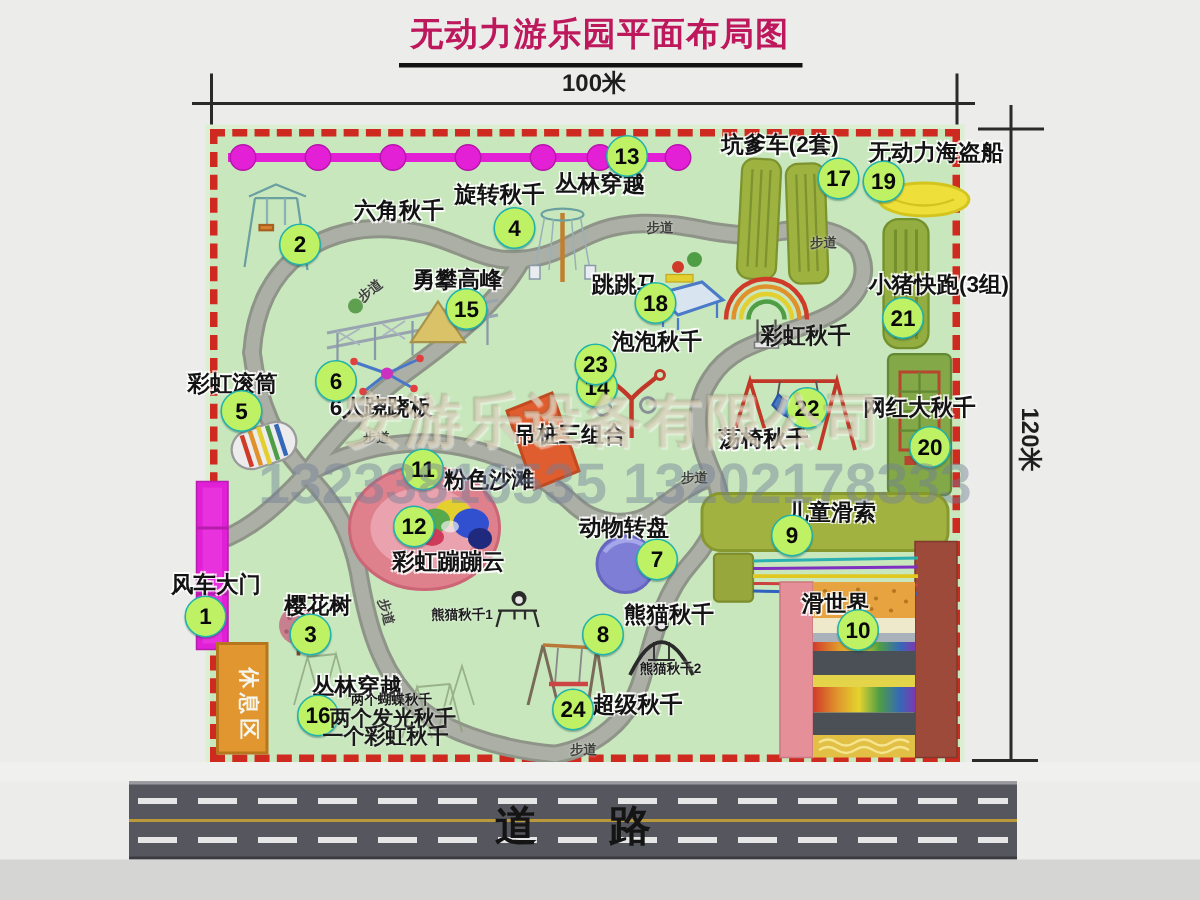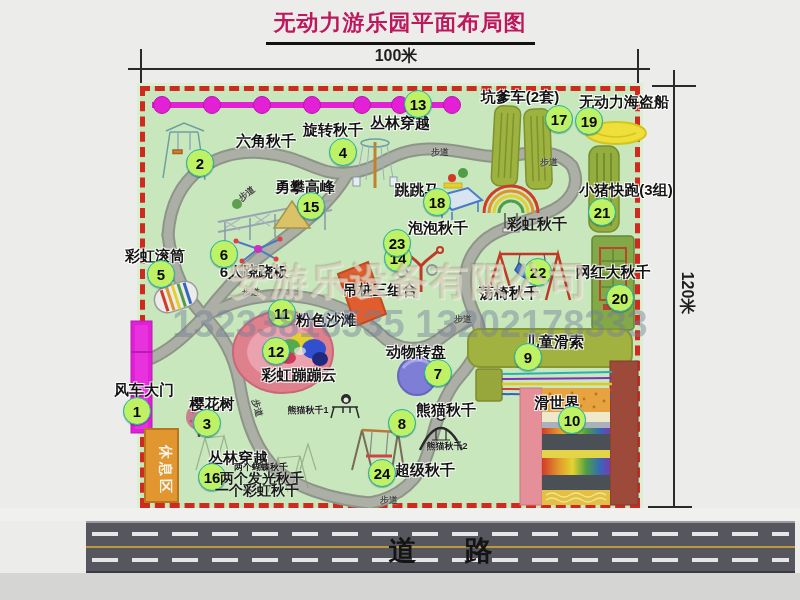--- a/index.html
+++ b/index.html
@@ -36,21 +36,21 @@
          text-shadow:0 0 2px rgba(230,232,226,.9);}
   
   .wm-company{position:absolute;left:410px;top:281px;transform:translate(-50%,-50%);
          font-size:38px;font-weight:bold;letter-spacing:2px;white-space:nowrap;
          color:rgba(216,206,180,.55);
          text-shadow:1px 1px 1px rgba(255,255,255,.45),-1px -1px 1px rgba(120,110,88,.3);}
   .wm-phone{position:absolute;left:410px;top:324px;transform:translate(-50%,-50%);
          font-size:38px;font-weight:bold;white-space:nowrap;color:rgba(114,127,150,.45);}
   
   .gap-strip{position:absolute;left:0;top:508px;width:800px;height:13px;background:#f0f0ee;}
-  .road{position:absolute;left:86px;top:521px;width:709px;height:52px;background:#56565e;
+  .road{position:absolute;left:86px;top:521px;width:592px;height:52px;background:#56565e;
         border-top:2px solid #9a9aa0;border-bottom:2px solid #3a3a40;box-sizing:border-box;}
   .road .dash{position:absolute;left:6px;right:6px;height:4px;
         background:repeating-linear-gradient(90deg,#e6e6e6 0 26px,rgba(0,0,0,0) 26px 40px);}
   .road .dash.top{top:9px;} .road .dash.bot{bottom:9px;}
   .road .yline{position:absolute;left:0;right:0;top:23px;height:2px;background:#b9993a;}
   .road-label{position:absolute;left:0;right:0;top:9px;text-align:center;font-size:28px;
         font-weight:bold;color:#141414;letter-spacing:48px;padding-left:48px;box-sizing:border-box;}
   .below-road{position:absolute;left:0;top:573px;width:800px;height:27px;background:#d5d5d3;}
 </style>
 </head>

